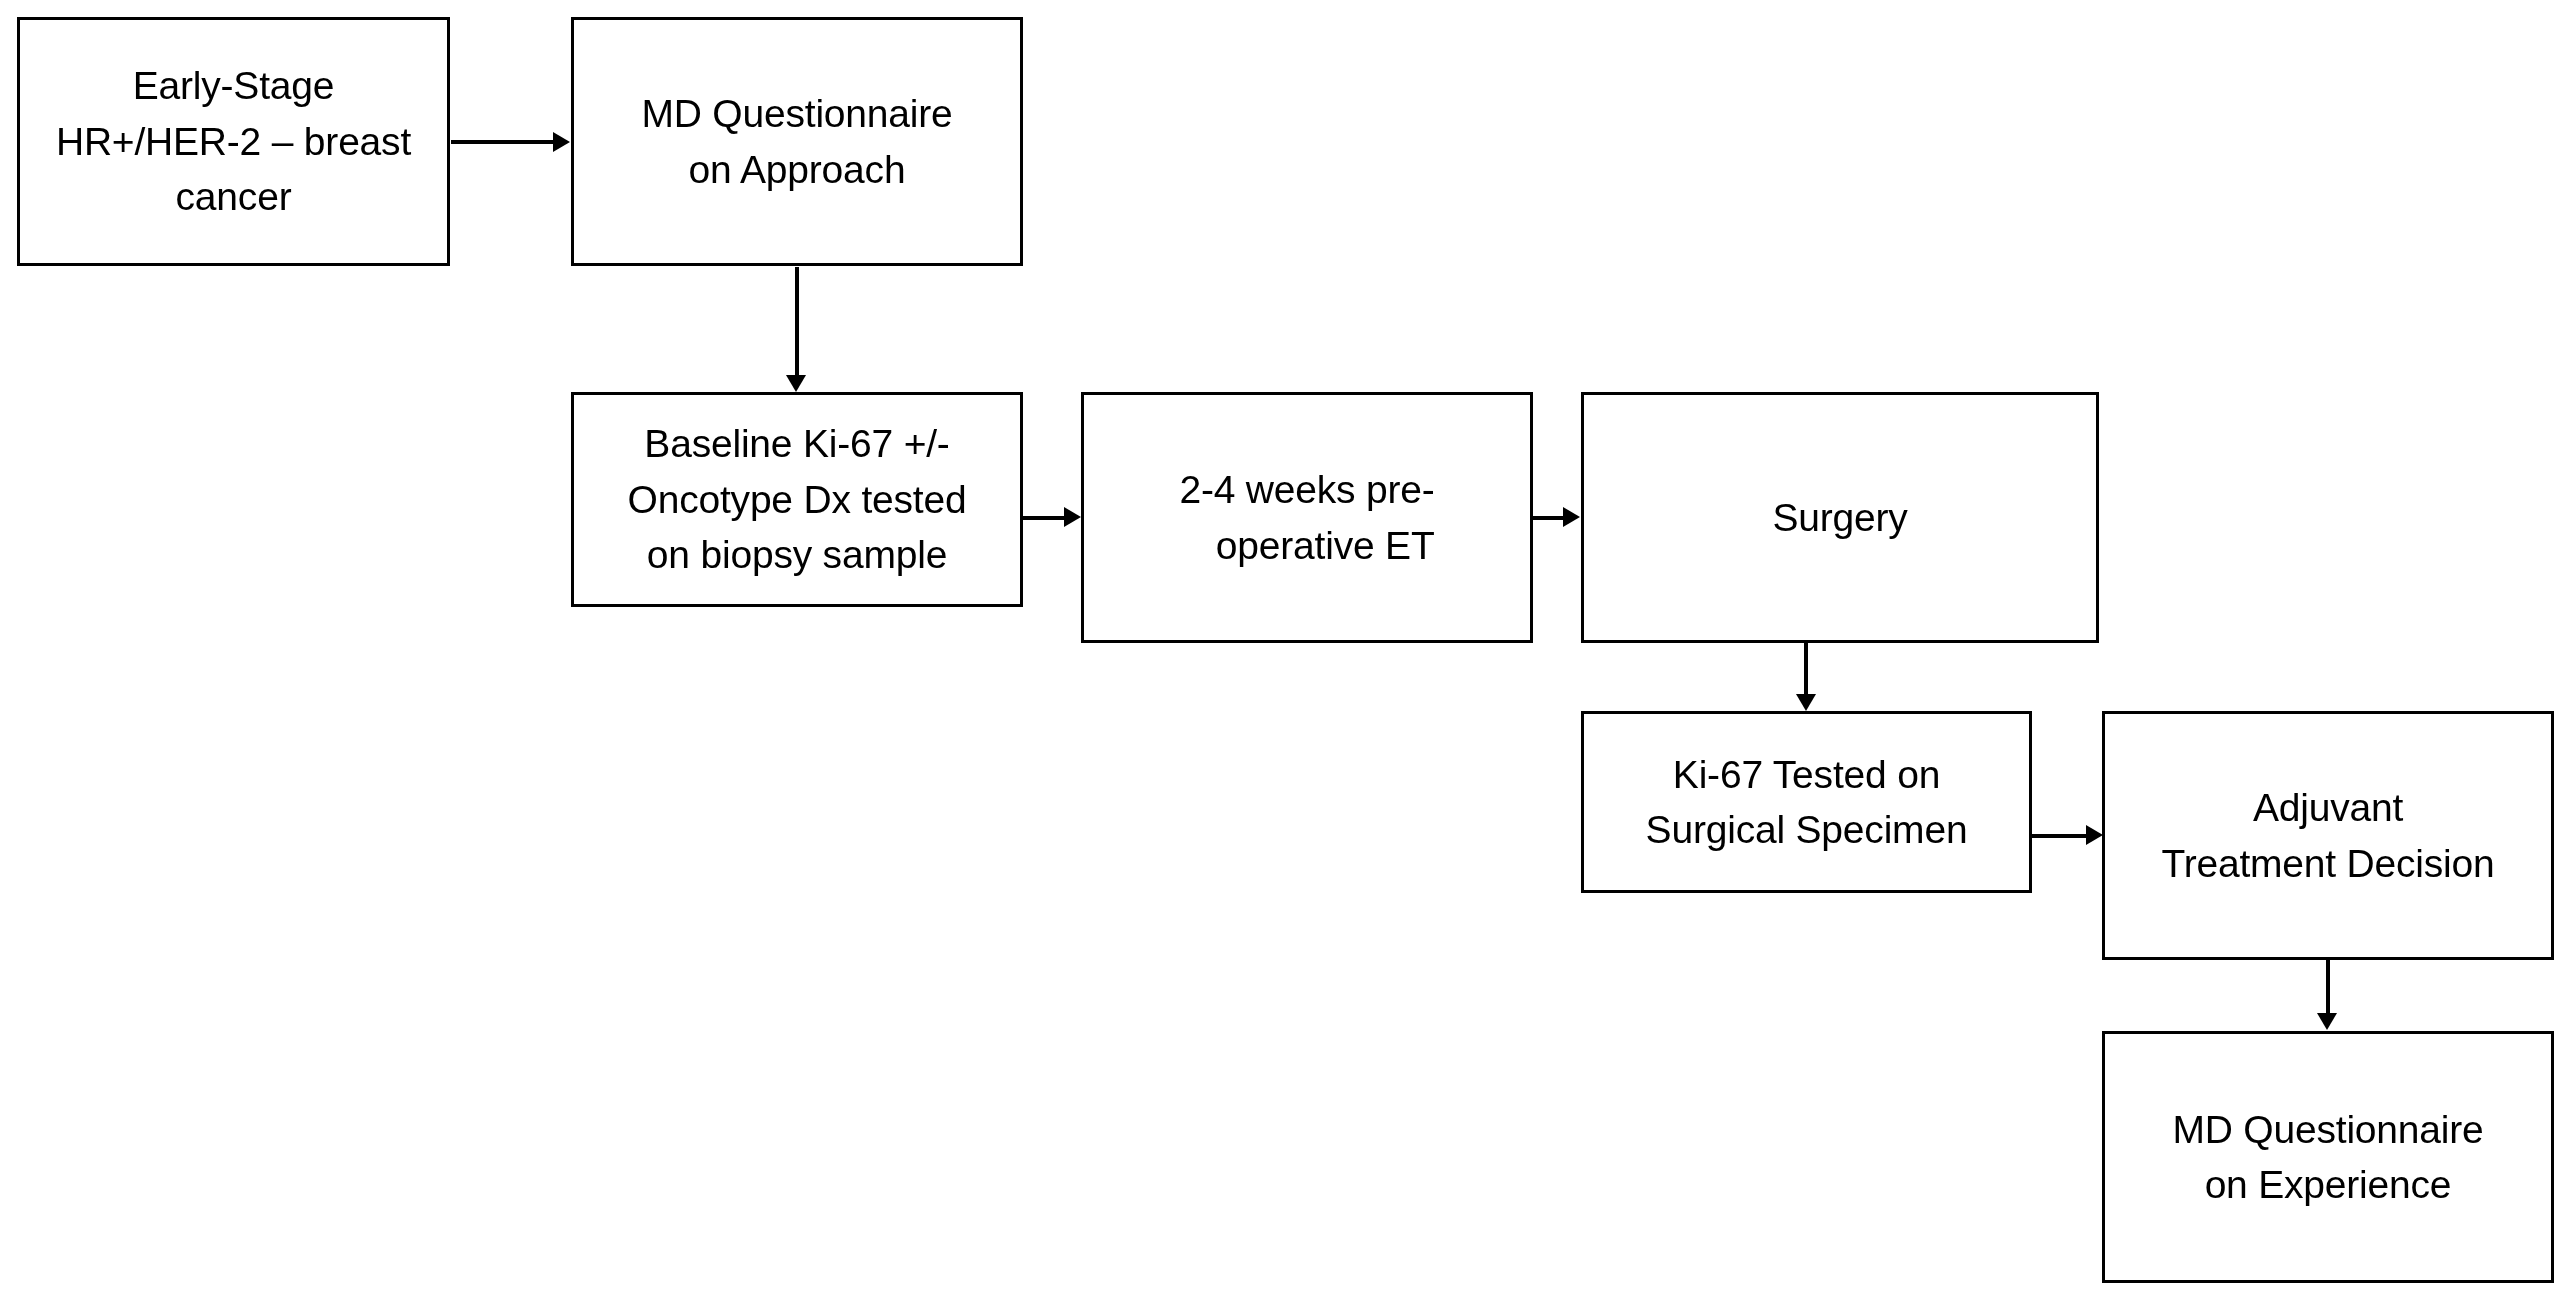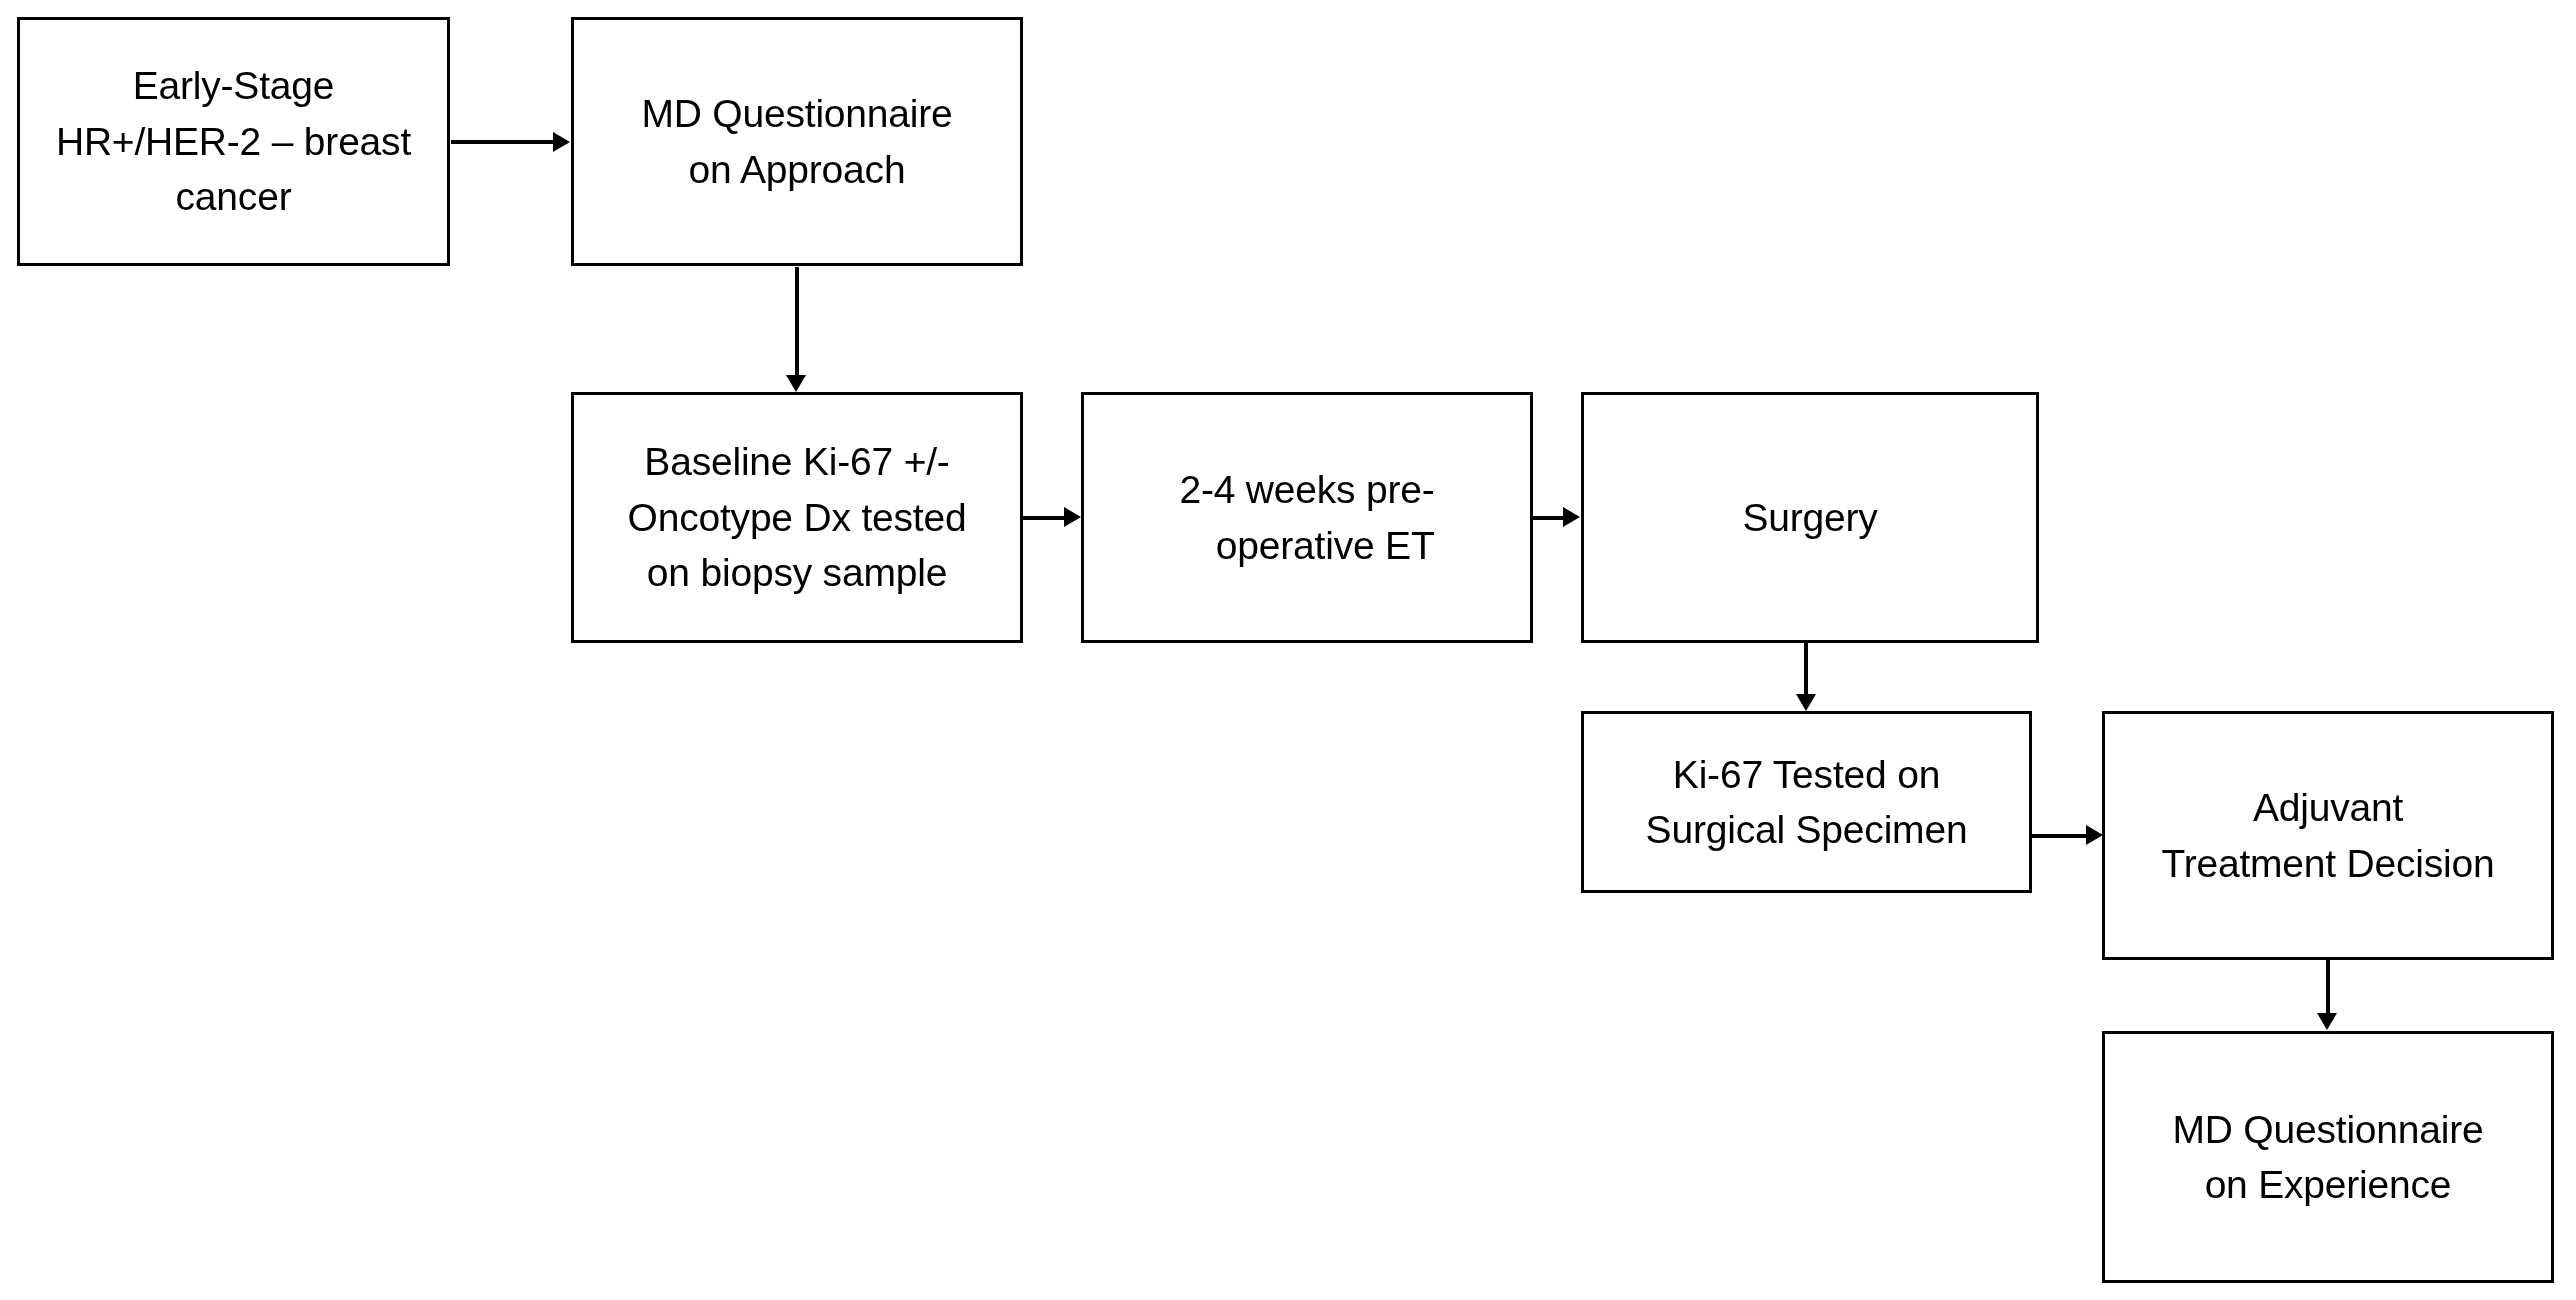--- a/index.html
+++ b/index.html
@@ -72,32 +72,32 @@
     <span>Early-Stage
 HR+/HER-2 – breast
 cancer</span>
   </div>
 
   <div class="node" style="left:571px; top:17px; width:452px; height:249px;">
     <span>MD Questionnaire
 on Approach</span>
   </div>
 
-  <div class="node" style="left:571px; top:392px; width:452px; height:251px;">
+  <div class="node" style="left:571px; top:392px; width:452px; height:215px;">
     <span>Baseline Ki-67 +/-
 Oncotype Dx tested
 on biopsy sample</span>
   </div>
 
   <div class="node" style="left:1081px; top:392px; width:452px; height:251px;text-align:right;">
     <span>2-4 weeks pre-
 operative ET</span>
   </div>
 
-  <div class="node" style="left:1581px; top:392px; width:458px; height:251px;">
+  <div class="node" style="left:1581px; top:392px; width:518px; height:251px;">
     <span>Surgery</span>
   </div>
 
   <div class="node" style="left:1581px; top:711px; width:451px; height:182px;">
     <span>Ki-67 Tested on
 Surgical Specimen</span>
   </div>
 
   <div class="node" style="left:2102px; top:711px; width:452px; height:249px;">
     <span>Adjuvant

